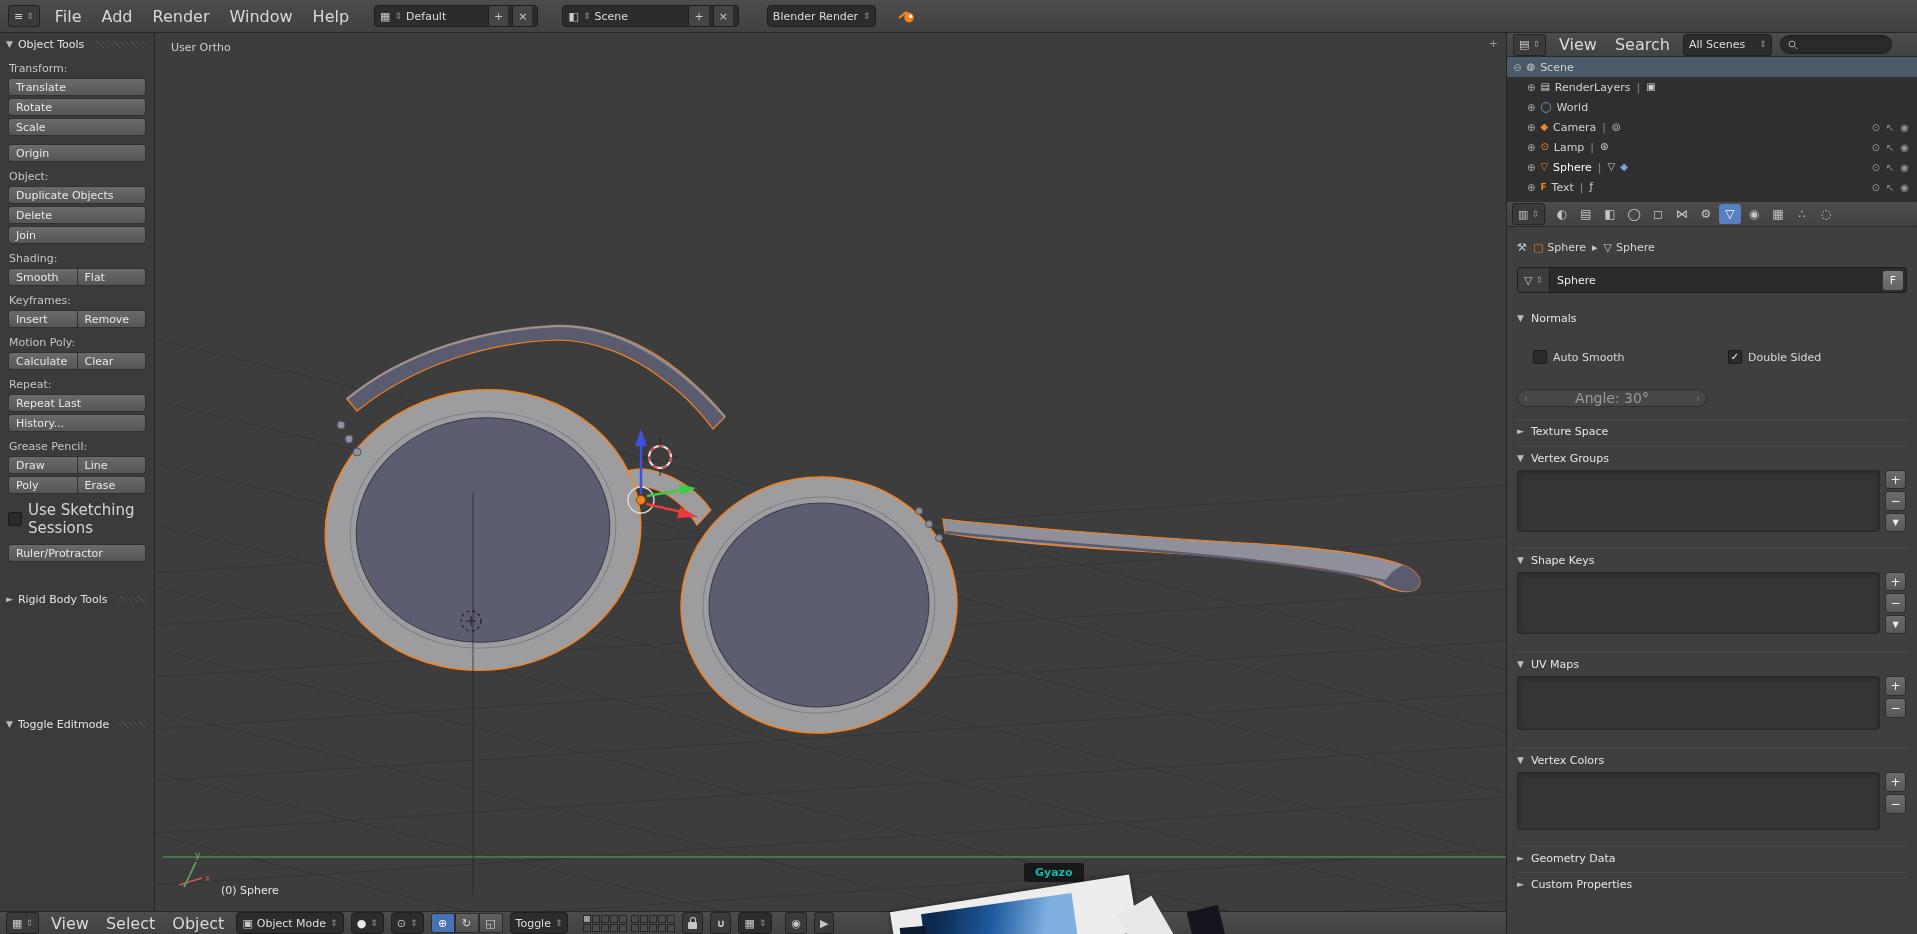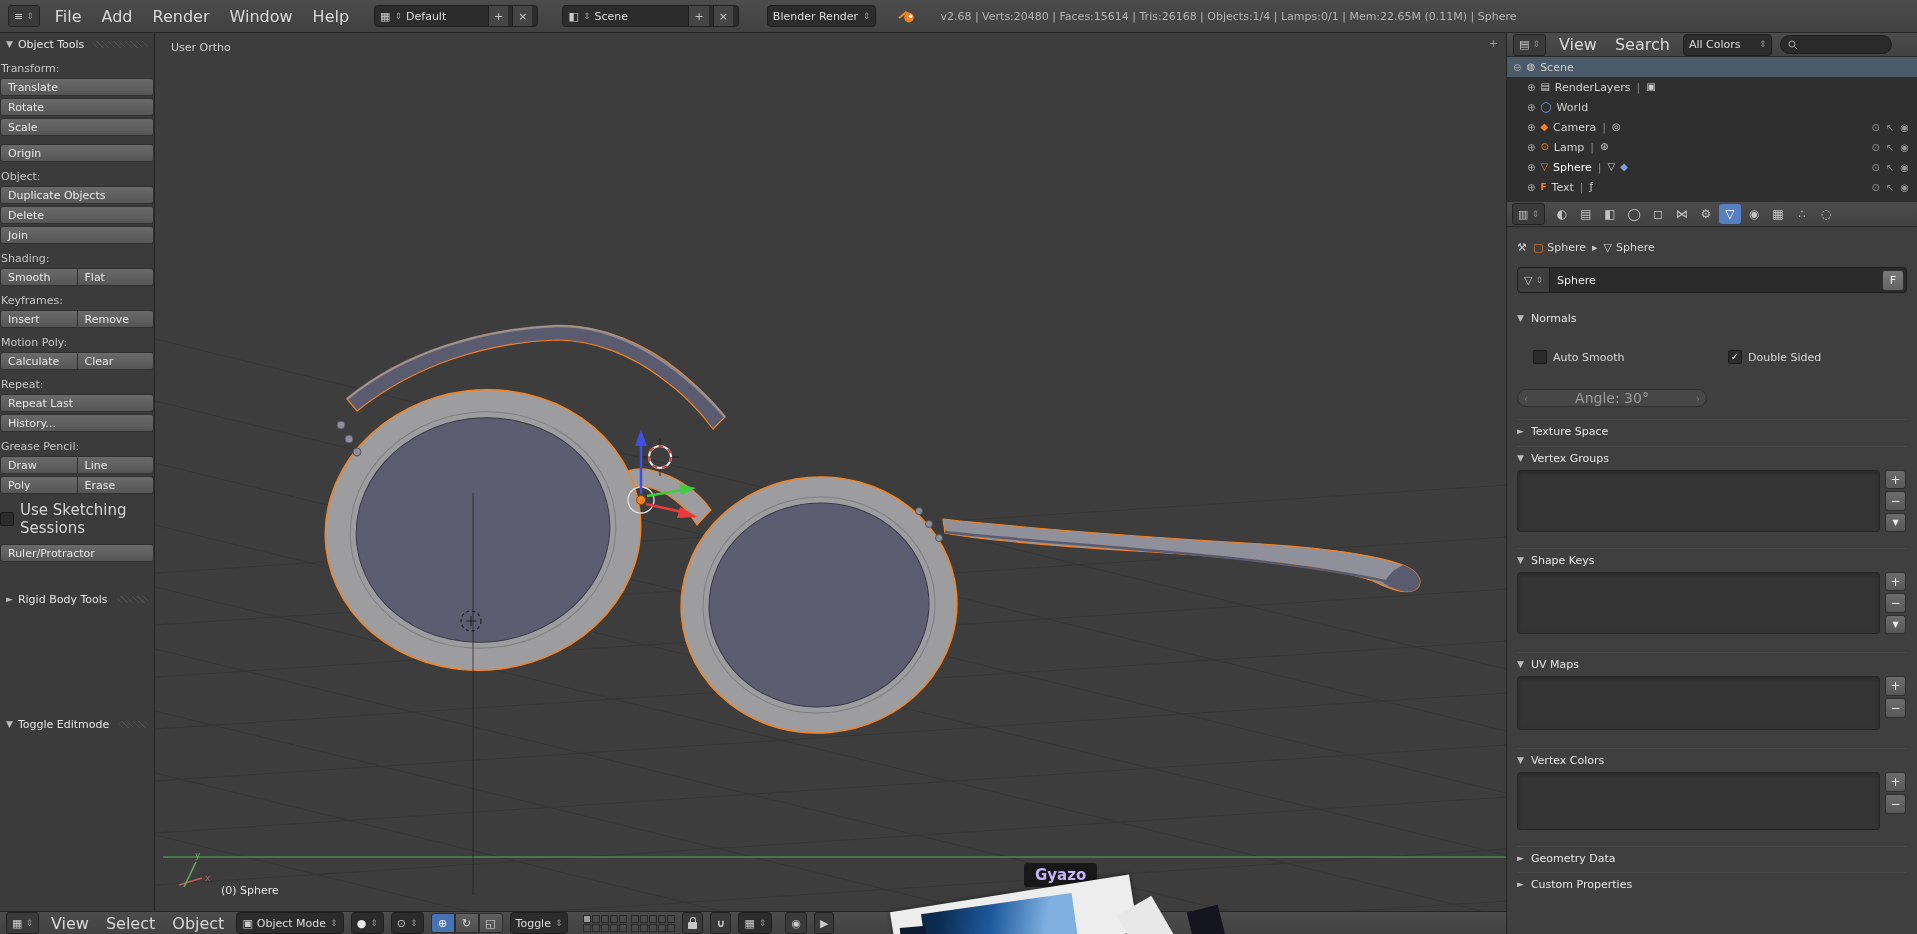--- a/index.html
+++ b/index.html
@@ -25,38 +25,38 @@
           border-bottom:1px solid #262626;display:flex;align-items:center;gap:10px;padding:0 8px;box-sizing:border-box}
   .stats{color:#b5b5b5;font-size:11px;margin-left:14px;white-space:nowrap}
 
   
   #toolshelf{left:0;top:33px;width:155px;height:878px;background:#3b3b3b;border-right:1px solid #262626;
              box-sizing:border-box;z-index:5}
   .ts-h{display:flex;align-items:center;gap:5px;padding:5px 6px 3px 6px;color:#e4e4e4}
   .tri{color:#bdbdbd;font-size:9px;line-height:1}
   .hatch{flex:1;height:7px;margin-left:4px;border-radius:2px;
          background:repeating-linear-gradient(45deg,transparent 0 3px,#4e4e4e 3px 4px)}
-  .ts-body{padding:0 0}
+  .ts-body{padding:0 8px}
   .ts-lbl{color:#c6c6c6;margin:8px 0 3px 1px}
   .b{height:18px;background:linear-gradient(#6a6a6a,#565656);border:1px solid #303030;border-radius:3px;
      color:#e8e8e8;display:flex;align-items:center;padding:0 7px;margin-bottom:2px;box-sizing:border-box}
   .brow{display:flex;margin-bottom:2px}
   .brow .b{flex:1;margin-bottom:0}
   .brow .b:first-child{border-radius:3px 0 0 3px}
   .brow .b:last-child{border-radius:0 3px 3px 0;border-left:none}
   .cbrow{display:flex;align-items:center;gap:6px;margin:7px 0}
   .cb{width:12px;height:12px;background:#2b2b2b;border:1px solid #191919;border-radius:2px;flex:none;
       display:flex;align-items:center;justify-content:center;color:#fff;font-size:10px;line-height:1}
   .cb-lbl{font-size:15px;color:#d6d6d6}
 
   
   #viewport{left:155px;top:33px;width:1351px;height:878px;background:#3d3d3d;overflow:hidden}
   .vplab{position:absolute;color:#cfcfcf;font-size:11px;white-space:nowrap}
-  #gyazo{position:absolute;left:869px;top:830px;background:rgba(18,18,18,.85);color:#c4b5fd;font-weight:bold;
-         font-size:15px;padding:3px 11px;border-radius:3px}
+  #gyazo{position:absolute;left:869px;top:830px;background:rgba(18,18,18,.85);color:#14b8a6;font-weight:bold;
+         font-size:11px;padding:3px 11px;border-radius:3px}
   #vph{left:0;top:911px;width:1506px;height:23px;background:linear-gradient(#4c4c4c,#424242);
        border-top:1px solid #262626;display:flex;align-items:center;gap:7px;padding:0 6px;box-sizing:border-box;z-index:6}
   .tgl{width:22px;height:18px;display:flex;align-items:center;justify-content:center;background:linear-gradient(#606060,#4e4e4e);
        border:1px solid #2c2c2c;color:#d8d8d8;font-size:11px}
   .tgl.on{background:#4772b3;color:#fff}
   .tglgrp{display:flex}
   .tglgrp .tgl:first-child{border-radius:3px 0 0 3px}
   .tglgrp .tgl:last-child{border-radius:0 3px 3px 0}
   .lgrid{display:grid;grid-template-columns:repeat(5,8px);grid-auto-rows:8px;gap:1px}
   .lcell{background:#4a4a4a;border:1px solid #282828;box-sizing:border-box}
@@ -155,21 +155,20 @@
     <span class="arr">⇕</span>
   </span>
 
   <span style="margin-left:12px;display:flex">
     <svg width="18" height="15" viewBox="0 0 18 15">
       <path d="M1 9 L8 3.4 L13 6.4" stroke="#f58220" fill="none" stroke-width="2.2"></path>
       <circle cx="11" cy="8.6" r="4.8" fill="#f58220"></circle>
       <circle cx="12.6" cy="7.2" r="1.7" fill="#fff"></circle>
     </svg>
   </span>
-  <span class="stats">v2.68 | Verts:20480 | Faces:15614 | Tris:26168 | Objects:1/4 | Lamps:0/1 | Mem:22.65M (0.11M) | Sphere</span>
 </div>
 
 <div id="viewport" class="abs">
   <svg width="1351" height="878" viewBox="0 0 1351 878">
 
     <g stroke="#353535" stroke-width="1">
       <line x1="0" y1="540" x2="1351" y2="452"></line>
         <line x1="0" y1="592" x2="1351" y2="504"></line>
       <line x1="0" y1="644" x2="1351" y2="556"></line>
         <line x1="0" y1="696" x2="1351" y2="608"></line>
@@ -418,21 +417,21 @@
 
 <div id="outliner" class="abs">
   <div id="olh">
     <span class="hbtn">
       <span class="ico">▤</span>
       <span class="arr">⇕</span>
     </span>
     <span class="menu">View</span>
     <span class="menu">Search</span>
     <span class="widget">
-      <span style="min-width:66px">All Colors</span>
+      <span style="min-width:66px">All Scenes</span>
       <span class="arr">⇕</span>
     </span>
     <span class="search">
       <svg width="10" height="10">
         <circle cx="4" cy="4" r="3" fill="none" stroke="#a8a8a8"></circle>
         <line x1="6.5" y1="6.5" x2="9.2" y2="9.2" stroke="#a8a8a8"></line>
       </svg>
     </span>
   </div>
 

